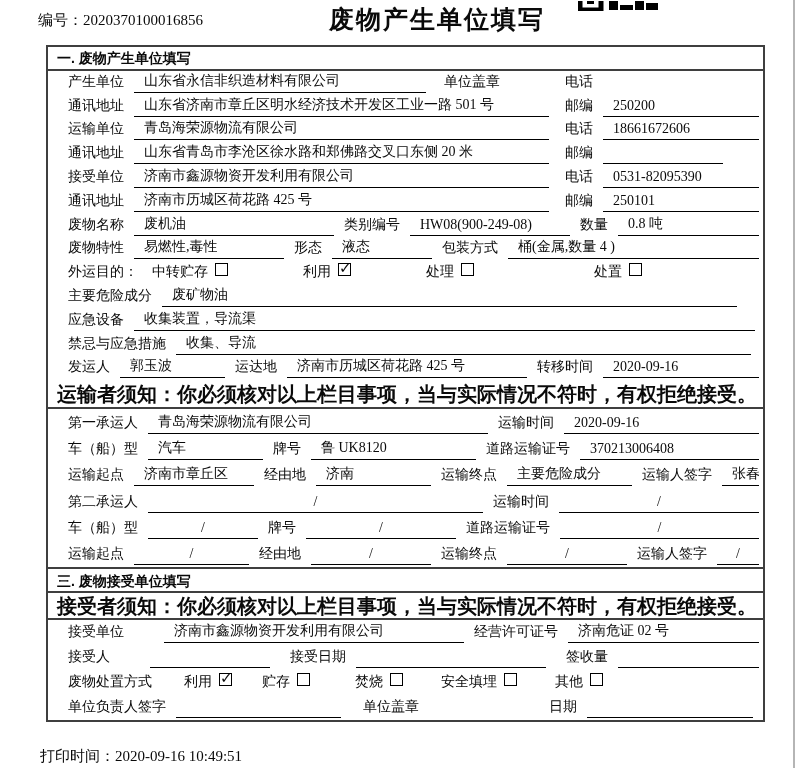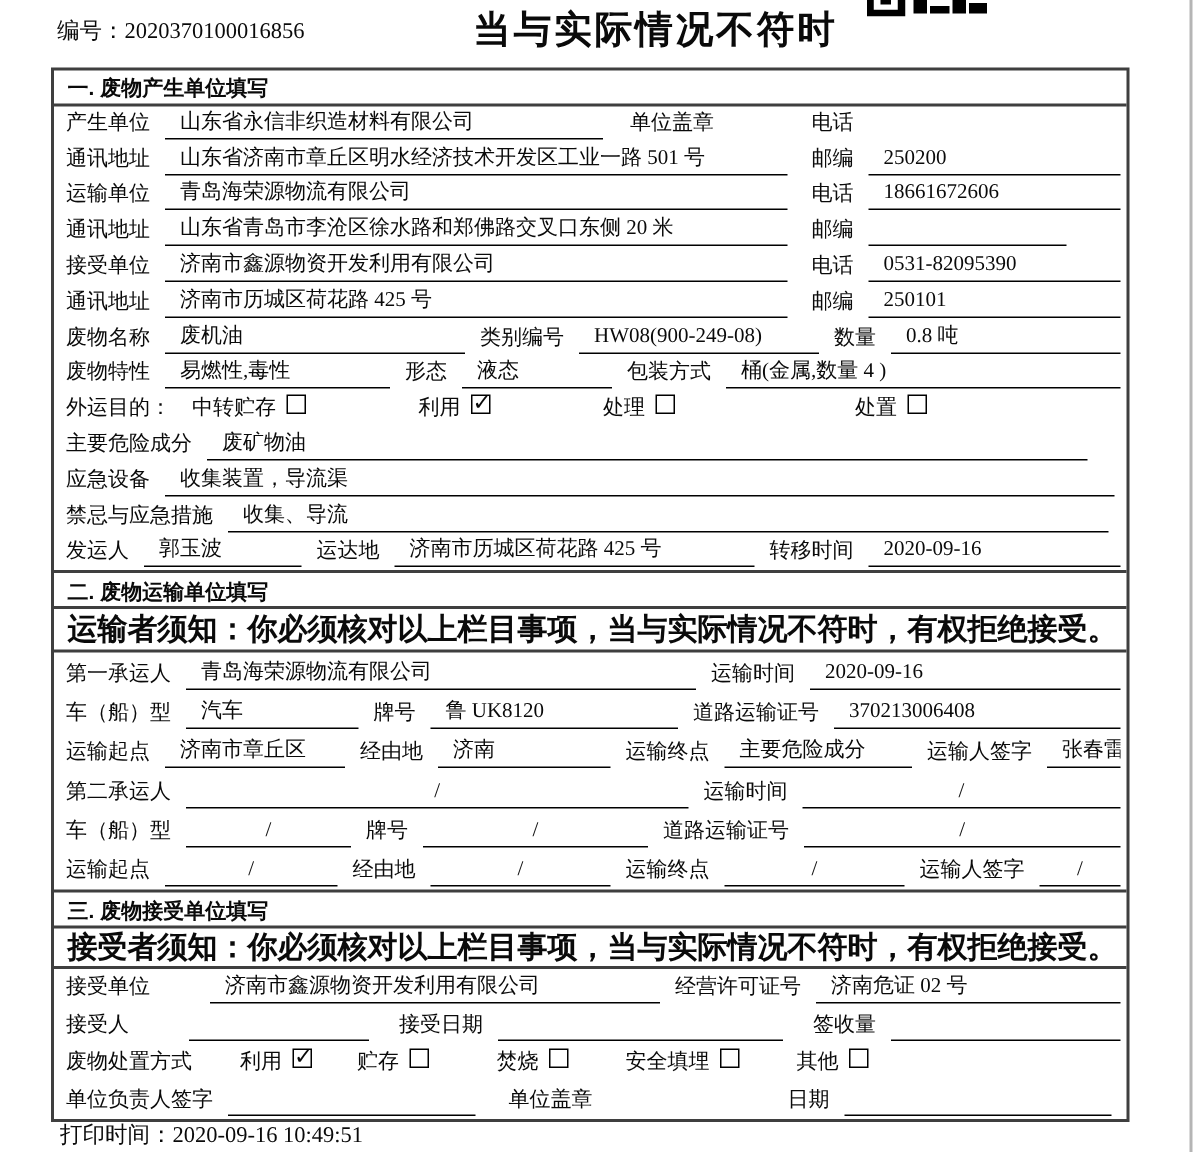--- a/index.html
+++ b/index.html
@@ -20,42 +20,42 @@
   .doc-title {
     position: absolute; left: 80px; top: 3px; width: 714px;
     text-align: center;
     font-family: "Liberation Sans", "DejaVu Sans", sans-serif;
     font-weight: 700; font-size: 25px; letter-spacing: 2px;
   }
   .qr-frag { position: absolute; left: 578px; top: 0; width: 82px; height: 11px; overflow: hidden; }
   .edge-line { position: absolute; right: 1px; top: 0; width: 2px; height: 768px; background: #b5b5b5; }
   
   .form {
-    position: absolute; left: 34px; top: 45px; width: 719px;
+    position: absolute; left: 46px; top: 45px; width: 719px;
     border: 2px solid #3f3f3f; background: #fff;
   }
   .sec-head {
     font-family: "Liberation Sans", "DejaVu Sans", sans-serif;
     font-weight: 700; font-size: 14px;
     padding: 0 0 0 9px;
     height: 24px; line-height: 23px;
     border-bottom: 2px solid #3f3f3f;
   }
   .sec-head.mid { border-top: 2px solid #3f3f3f; height: 26px; line-height: 25px; }
   .notice {
     height: 29px; line-height: 28px;
     padding-left: 9px; font-size: 20px;
     border-bottom: 2px solid #3f3f3f;
     white-space: nowrap;
     font-weight: bold;
   }
   .notice.s3 { height: 27px; line-height: 26px; }
   .row {
     display: flex; align-items: flex-end;
-    height: 23.8px; padding: 0 4px 2px 8px;
+    height: 23.8px; padding: 0 4px 2px 8px; margin-left: 12px;
   }
   .s2 .row { height: 26.3px; }
   .s3 .row { height: 25px; }
   .l  { white-space: nowrap; padding-right: 10px; padding-bottom: 2px; flex: 0 0 auto; }
   .l.pl { padding-left: 10px; }
   .u  {
     border-bottom: 1px solid #000;
     white-space: nowrap; overflow: hidden;
     padding: 0 2px 2px 10px;
     flex: 0 0 auto;
@@ -90,21 +90,21 @@
     <rect x="2" y="-12" width="21" height="21" fill="none" stroke="#000" stroke-width="5"></rect>
     <rect x="9" y="-2" width="7" height="5" fill="#000"></rect>
     <rect x="31" y="0" width="9" height="9" fill="#000"></rect>
     <rect x="42" y="4" width="13" height="5" fill="#000"></rect>
     <rect x="57" y="0" width="9" height="9" fill="#000"></rect>
     <rect x="68" y="2" width="12" height="7" fill="#000"></rect>
   </svg>
 </div>
 
 <div class="serial"><span>编号：</span><span>2020370100016856</span></div>
-<div class="doc-title">当与实际情况不符时</div>
+<div class="doc-title">废物产生单位填写</div>
 
 <div class="form">
 
   <div class="s1">
     <div class="sec-head">一. 废物产生单位填写</div>
 
     <div class="row">
       <div class="lg">
         <span class="l">产生单位</span>
         <span class="u" style="width:292px">山东省永信非织造材料有限公司</span>
@@ -215,21 +215,20 @@
       <span class="l">发运人</span>
       <span class="u" style="width:105px">郭玉波</span>
       <span class="l pl">运达地</span>
       <span class="u" style="width:240px">济南市历城区荷花路 425 号</span>
       <span class="l pl">转移时间</span>
       <span class="u grow">2020-09-16</span>
     </div>
   </div>
 
   <div class="s2">
-    <div class="sec-head mid">二. 废物运输单位填写</div>
     <div class="notice">运输者须知：你必须核对以上栏目事项，当与实际情况不符时，有权拒绝接受。</div>
 
     <div class="row">
       <span class="l">第一承运人</span>
       <span class="u" style="width:340px">青岛海荣源物流有限公司</span>
       <span class="l pl">运输时间</span>
       <span class="u grow">2020-09-16</span>
     </div>
 
     <div class="row">

